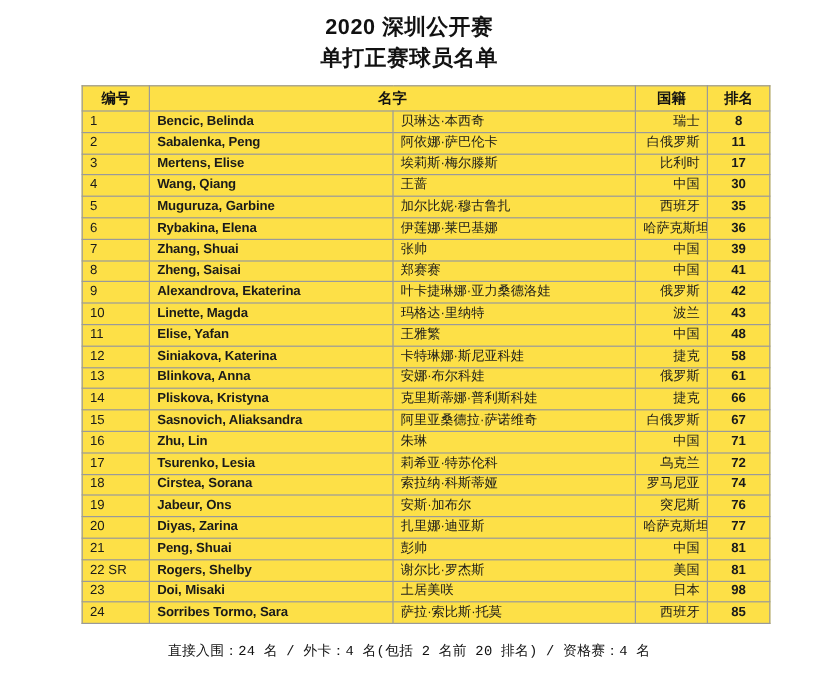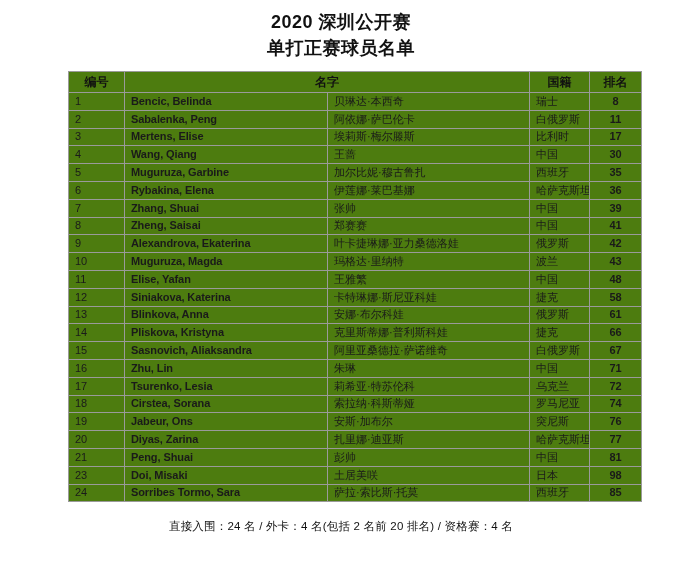--- a/index.html
+++ b/index.html
@@ -38,21 +38,21 @@
 
   
   .table-wrap {
     margin: 10px auto 0 auto;
     width: 546px;
   }
   table.roster {
     border-collapse: collapse;
     table-layout: fixed;
     width: 546px;
-    background: #4d7c0f;
+    background: #fde047;
   }
   table.roster th,
   table.roster td {
     border: 1px solid #9a9a9a;
     font-size: 11px;
     line-height: 13px;
     height: 17.8px;
     padding: 0 6px;
     box-sizing: border-box;
     white-space: nowrap;
@@ -86,37 +86,38 @@
     font-size: 11.5px;
     letter-spacing: -0.1px;
   }
   td.cell-cn {
     text-align: left;
     padding-left: 8px;
     font-size: 11.5px;
     margin-left: 17px;
   }
   td.cell-nat {
-    text-align: left;
+    text-align: right;
     font-size: 11.5px;
   }
   td.cell-rank {
     text-align: center;
     font-size: 11.5px;
     font-weight: 600;
   }
 
   
   .footer-note {
     margin-top: 16px;
     text-align: center;
     font-size: 11.5px;
     line-height: 16px;
     color: #111111;
     letter-spacing: 0.2px;
+    font-family: Liberation Mono, monospace;
   }
 </style>
 </head>
 <body>
 
 <div class="page">
 
   <div class="title-block">
     <div class="title-line">2020 深圳公开赛</div>
     <div class="title-line">单打正赛球员名单</div>
@@ -198,21 +199,21 @@
           </tr>
           <tr>
             <td class="cell-no">9</td>
             <td class="cell-en">Alexandrova, Ekaterina</td>
             <td class="cell-cn">叶卡捷琳娜·亚力桑德洛娃</td>
             <td class="cell-nat">俄罗斯</td>
             <td class="cell-rank">42</td>
           </tr>
           <tr>
             <td class="cell-no">10</td>
-            <td class="cell-en">Muguruza, Magda</td>
+            <td class="cell-en">Linette, Magda</td>
             <td class="cell-cn">玛格达·里纳特</td>
             <td class="cell-nat">波兰</td>
             <td class="cell-rank">43</td>
           </tr>
           <tr>
             <td class="cell-no">11</td>
             <td class="cell-en">Elise, Yafan</td>
             <td class="cell-cn">王雅繁</td>
             <td class="cell-nat">中国</td>
             <td class="cell-rank">48</td>
@@ -281,20 +282,27 @@
             <td class="cell-rank">77</td>
           </tr>
           <tr>
             <td class="cell-no">21</td>
             <td class="cell-en">Peng, Shuai</td>
             <td class="cell-cn">彭帅</td>
             <td class="cell-nat">中国</td>
             <td class="cell-rank">81</td>
           </tr>
           <tr>
+            <td class="cell-no">22 SR</td>
+            <td class="cell-en">Rogers, Shelby</td>
+            <td class="cell-cn">谢尔比·罗杰斯</td>
+            <td class="cell-nat">美国</td>
+            <td class="cell-rank">81</td>
+          </tr>
+          <tr>
             <td class="cell-no">23</td>
             <td class="cell-en">Doi, Misaki</td>
             <td class="cell-cn">土居美咲</td>
             <td class="cell-nat">日本</td>
             <td class="cell-rank">98</td>
           </tr>
           <tr>
             <td class="cell-no">24</td>
             <td class="cell-en">Sorribes Tormo, Sara</td>
             <td class="cell-cn">萨拉·索比斯·托莫</td>

